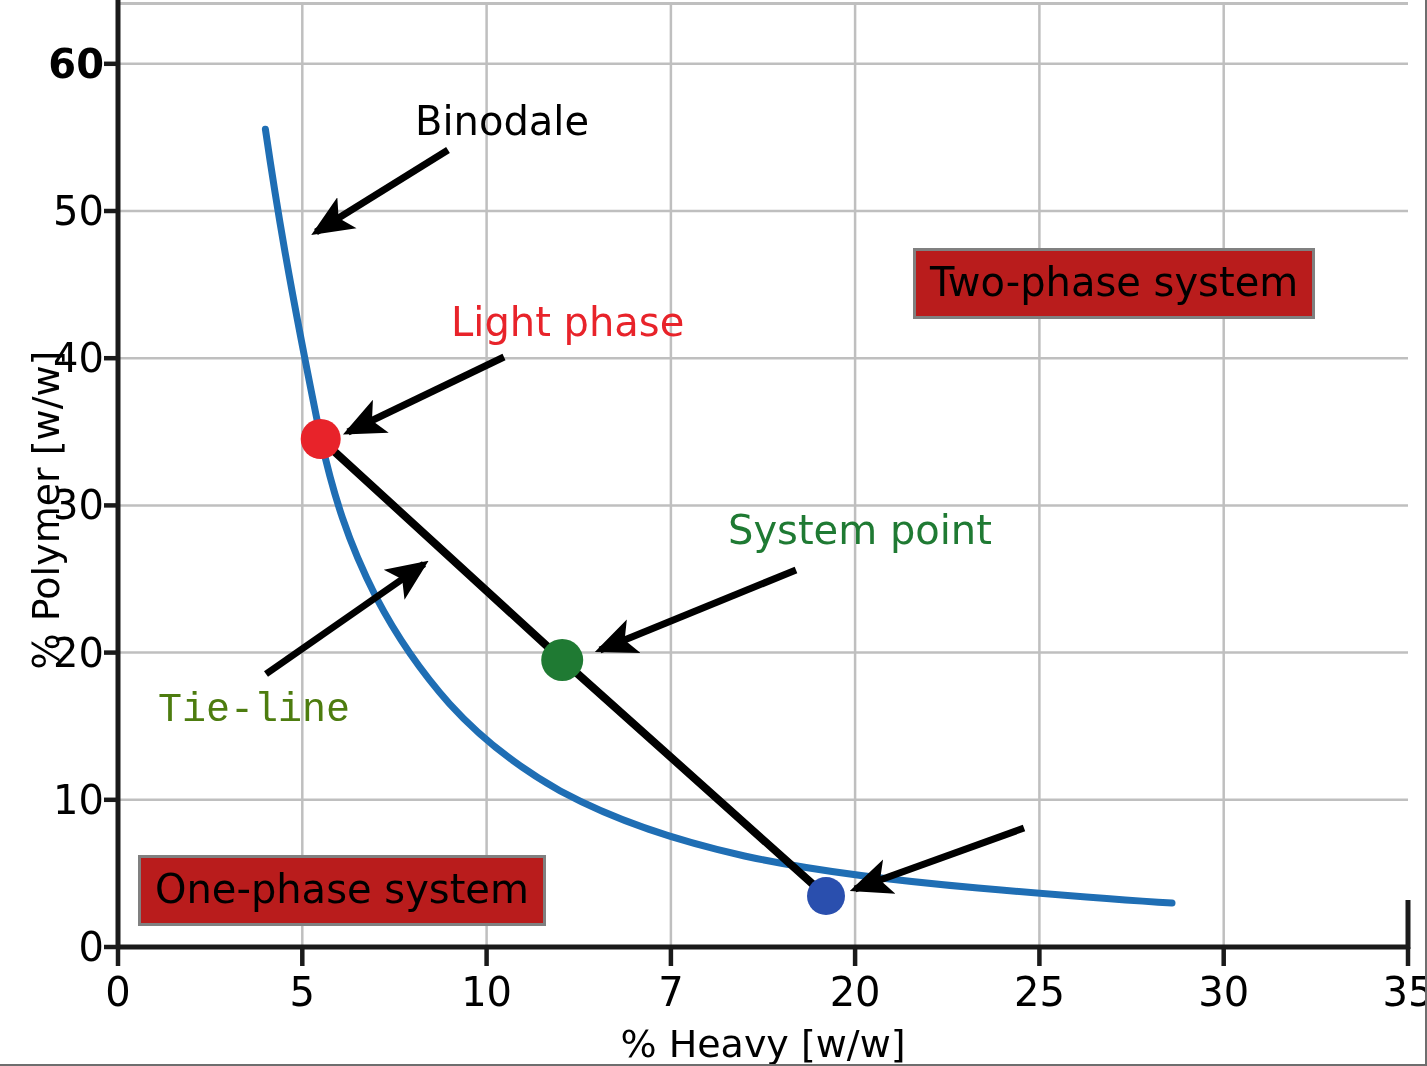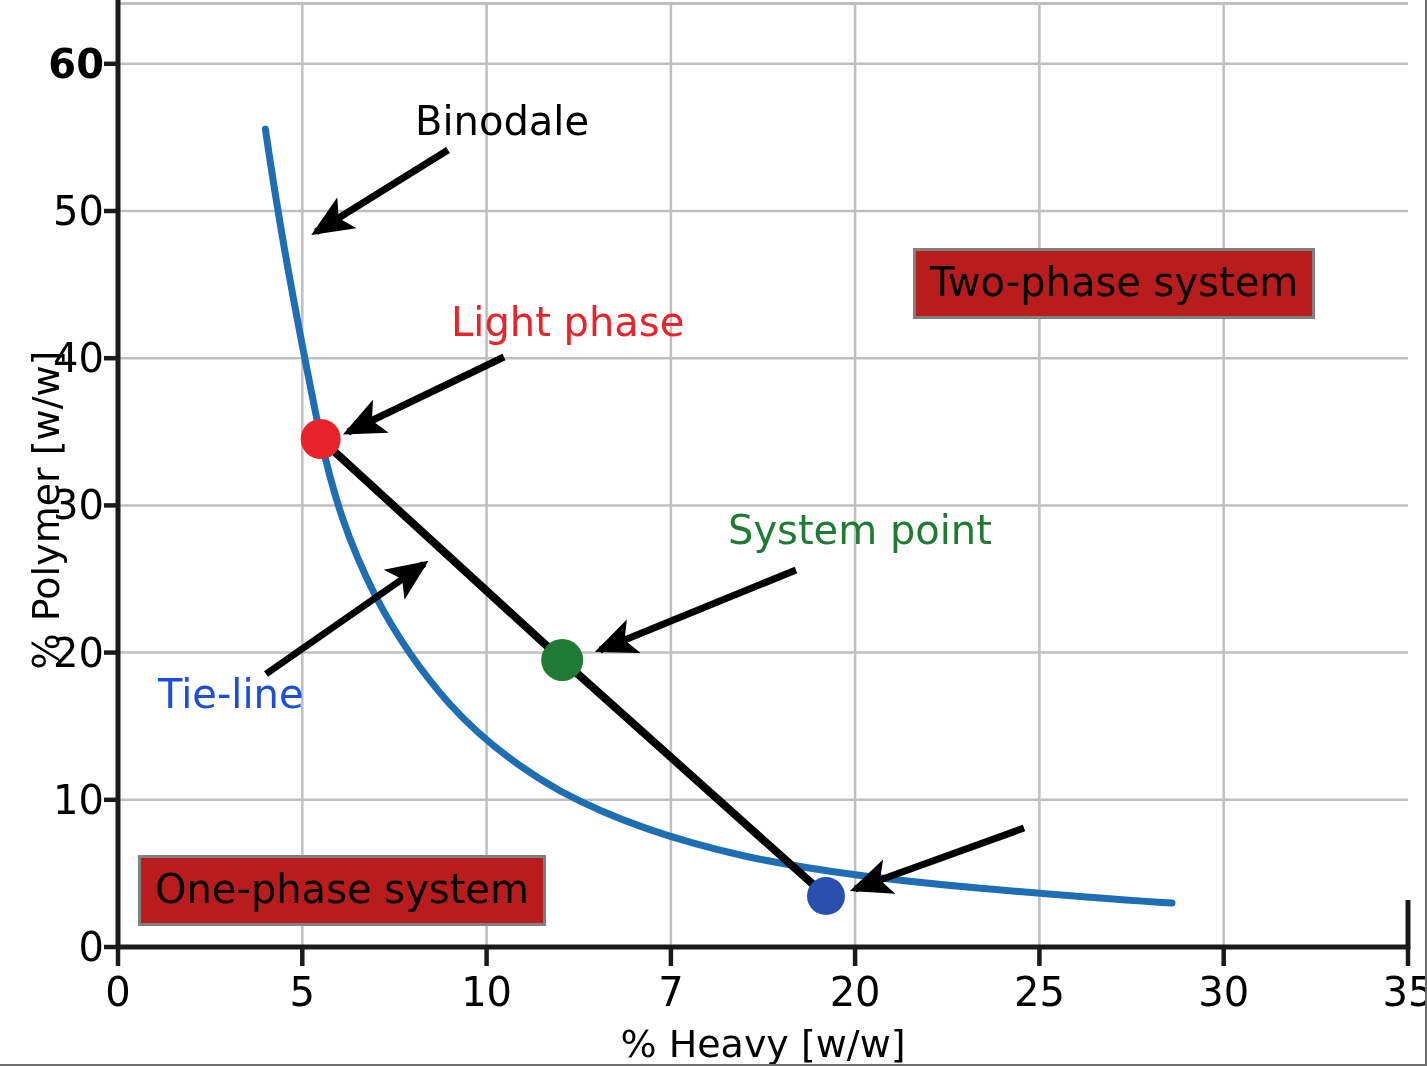--- a/index.html
+++ b/index.html
@@ -186,21 +186,21 @@
 
       <line x1="148" y1="672" x2="306" y2="562" stroke="#000000" stroke-width="7" marker-end="url(#arrowhead)"></line>
     </svg>
 
     <div class="region-box" style="left:795px; top:246px;">Two-phase system</div>
     <div class="region-box" style="left:20px; top:853px;">One-phase system</div>
 
     <div class="annot" style="left:297px; top:99px; color:#000000;">Binodale</div>
     <div class="annot" style="left:333px; top:300px; color:#e8232a;">Light phase</div>
     <div class="annot" style="left:610px; top:508px; color:#1f7a33;">System point</div>
-    <div class="annot" style="left:40px; top:672px; color:#1d4ed8;">Tie-line</div>
+    <div class="annot" style="left:40px; top:689px; color:#4d7c0f;font-family:Liberation Mono, monospace;">Tie-line</div>
   </div>
 
   <svg style="position:absolute; left:0; top:0;" width="1427" height="1066">
 
     <line x1="118" y1="0" x2="118" y2="949" stroke="#1a1a1a" stroke-width="5"></line>
 
     <line x1="116" y1="947" x2="1410" y2="947" stroke="#1a1a1a" stroke-width="5"></line>
 
     <line x1="1408" y1="900" x2="1408" y2="949" stroke="#1a1a1a" stroke-width="5"></line>
 

